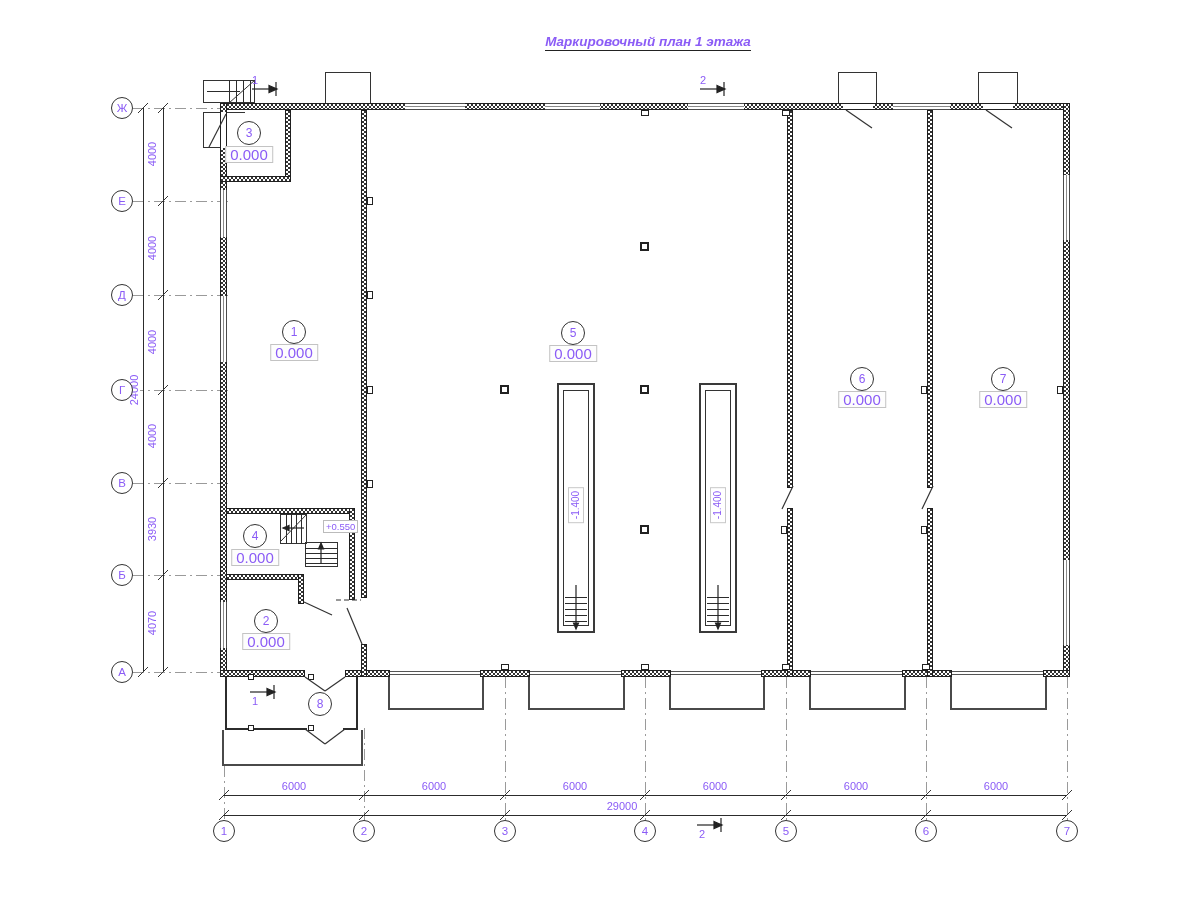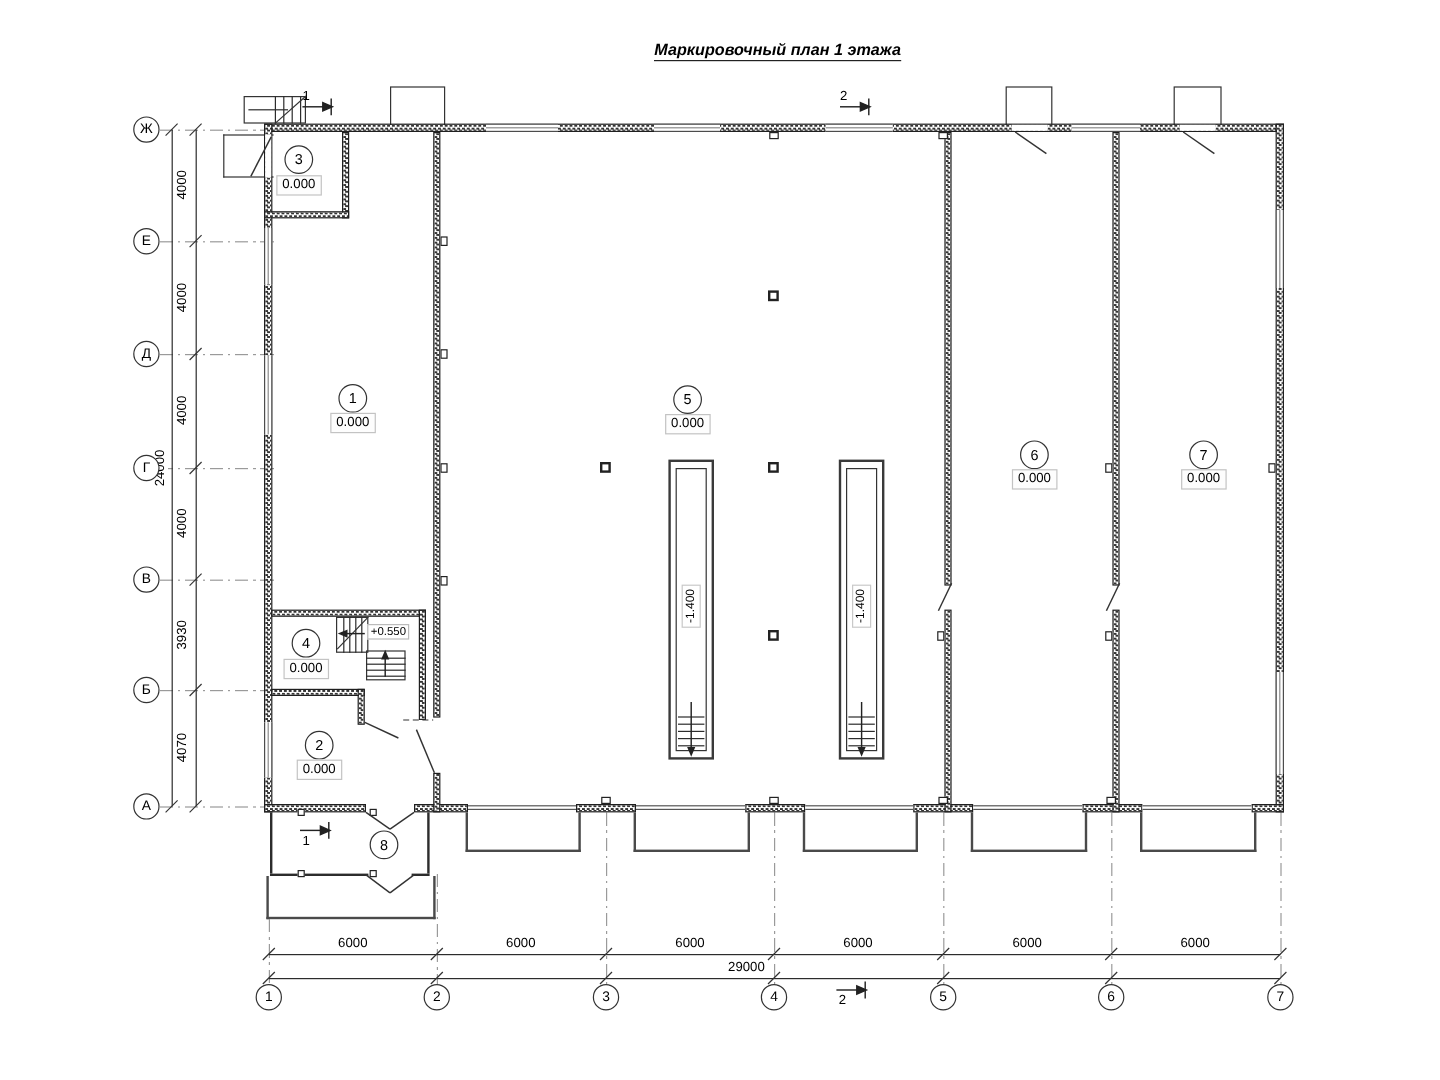--- a/index.html
+++ b/index.html
@@ -1,18 +1,18 @@
 <!DOCTYPE html>
 <html><head>
 <meta charset="utf-8">
 <style>
   html,body{margin:0;padding:0;background:#fff;}
   #canvas{position:relative;width:1200px;height:900px;background:#fff;overflow:hidden;
-          font-family:"Liberation Sans",sans-serif;color:#000000;}
-  .abs{position:absolute;}
+          font-family:"Liberation Sans",sans-serif;color:#8b5cf6;}
+  .abs{position:absolute;margin-left:17px;}
   
   .wall{position:absolute;background:repeating-conic-gradient(#343434 0 90deg,#ffffff 0 180deg) 0 0/4px 4px;
         border:1px solid #1f1f1f;box-sizing:border-box;}
   
   .h{position:absolute;height:1px;background:#2c2c2c;}
   .v{position:absolute;width:1px;background:#2c2c2c;}
   .h2{position:absolute;height:2px;background:#2c2c2c;}
   .v2{position:absolute;width:2px;background:#2c2c2c;}
   
   .win-h{position:absolute;height:7px;background:#fff;border-top:1px solid #4c4c4c;border-bottom:1px solid #4c4c4c;box-sizing:border-box;}
@@ -28,21 +28,21 @@
   .outline2{position:absolute;border:2px solid #3a3a3a;box-sizing:border-box;background:transparent;}
   .apron{position:absolute;border:2px solid #4a4a4a;border-top:none;box-sizing:border-box;}
   .gate{position:absolute;height:4px;border-top:1px solid #555;border-bottom:1px solid #555;box-sizing:border-box;background:#fff;}
   .pier-sq{position:absolute;border:1px solid #222;background:#fff;box-sizing:border-box;}
   .col{position:absolute;border:2px solid #222;background:#fff;box-sizing:border-box;width:9px;height:9px;}
   
   .bubble{position:absolute;width:22px;height:22px;border:1px solid #333;border-radius:50%;background:#fff;
           display:flex;align-items:center;justify-content:center;font-size:11.5px;box-sizing:border-box;}
   .room-bubble{position:absolute;width:24px;height:24px;border:1px solid #333;border-radius:50%;background:#fff;
           display:flex;align-items:center;justify-content:center;font-size:12px;box-sizing:border-box;}
-  .elev{position:absolute;border:1px solid #c3c3c3;background:#fdfdfd;font-size:11px;line-height:13px;
+  .elev{position:absolute;border:1px solid #c3c3c3;background:#fdfdfd;font-size:15px;line-height:13px;
         padding:1px 4px;transform:translateX(-50%);white-space:nowrap;}
   .elev-rot{position:absolute;border:1px solid #c9c9c9;background:#fff;font-size:10px;line-height:12px;padding:1px 3px;
         transform:translate(-50%,-50%) rotate(-90deg);white-space:nowrap;}
   .vlab{position:absolute;font-size:11px;transform:translate(-50%,-50%) rotate(-90deg);white-space:nowrap;background:#fff;padding:0 2px;}
   .hlab{position:absolute;font-size:11px;transform:translateX(-50%);background:#fff;padding:0 2px;white-space:nowrap;}
   .slab{position:absolute;font-size:11px;white-space:nowrap;}
   #title{position:absolute;left:448px;top:34px;width:400px;text-align:center;font-size:13.5px;font-style:italic;font-weight:600;}
   #title span{border-bottom:1px solid #222;padding-bottom:1px;}
   svg.overlay{position:absolute;left:0;top:0;pointer-events:none;}
 </style>

